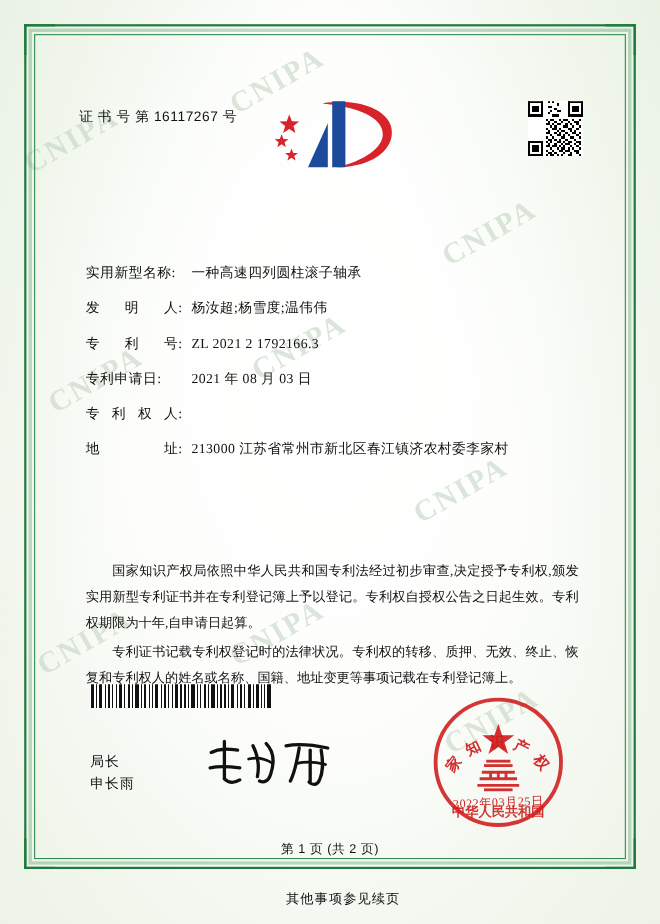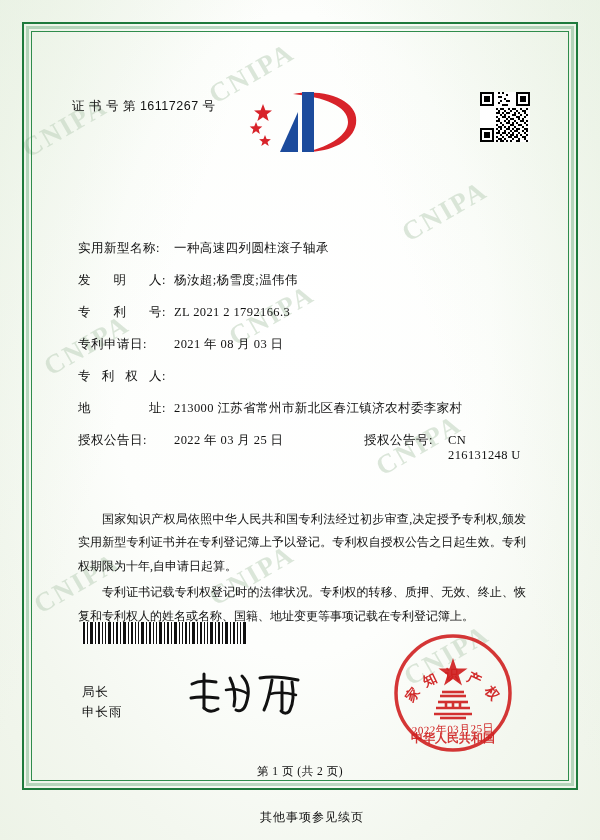--- a/index.html
+++ b/index.html
@@ -236,21 +236,21 @@
   }
 
   
   .page-num {
     position: absolute;
     left: 0; right: 0;
     top: 764px;
     text-align: center;
     font-size: 11.5px;
     color: #111;
-    font-family: Liberation Serif, serif;
+    font-family: Liberation Sans, sans-serif;
     letter-spacing: 0.5px;
   }
   .footnote {
     position: absolute;
     left: 0; right: 0;
     bottom: 14px;
     text-align: center;
     font-size: 12px;
     color: #111;
     font-family: "Liberation Serif", serif;
@@ -467,26 +467,20 @@
     </div>
 
     <div class="field-row">
       <div class="field-label spaced">
         <span>地</span>
         <span>址:</span>
       </div>
       <div class="field-value">213000 江苏省常州市新北区春江镇济农村委李家村</div>
     </div>
 
-    <div class="field-row two-col">
-      <div class="field-label">授权公告日:</div>
-      <div class="field-value">2022 年 03 月 25 日</div>
-      <div class="field-label2">授权公告号:</div>
-      <div class="field-value2">CN 216131248 U</div>
-    </div>
 
   </div>
 
   <div class="body-text">
     <p>国家知识产权局依照中华人民共和国专利法经过初步审查,决定授予专利权,颁发实用新型专利证书并在专利登记簿上予以登记。专利权自授权公告之日起生效。专利权期限为十年,自申请日起算。</p>
     <p>专利证书记载专利权登记时的法律状况。专利权的转移、质押、无效、终止、恢复和专利权人的姓名或名称、国籍、地址变更等事项记载在专利登记簿上。</p>
   </div>
 
   <div class="barcode">
     <svg width="165" height="22" viewBox="0 0 165 22" shape-rendering="crispEdges">

